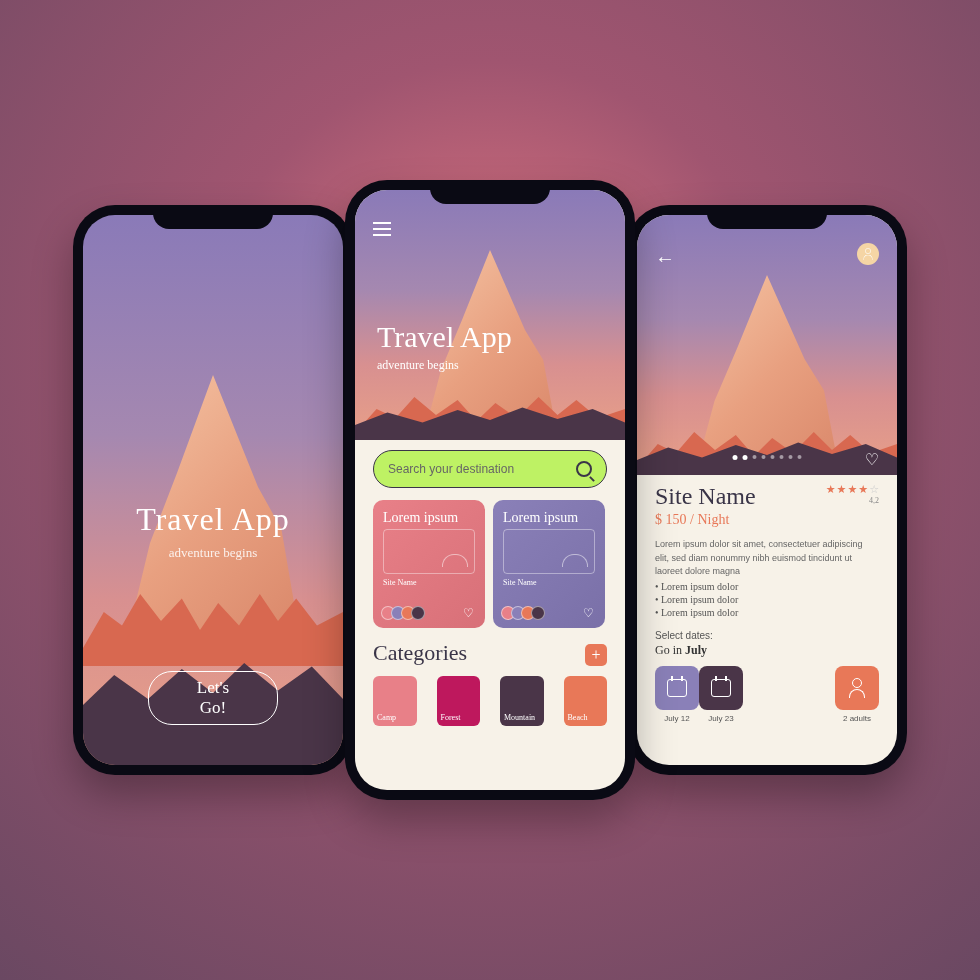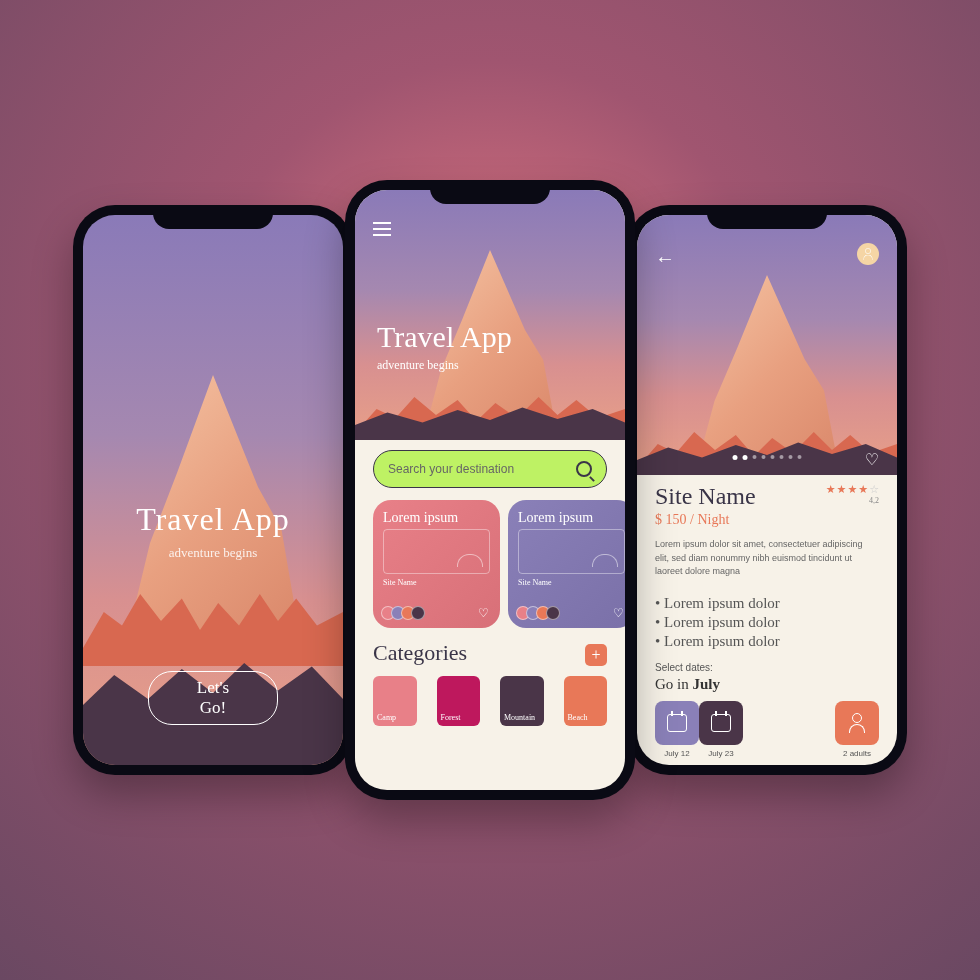--- a/index.html
+++ b/index.html
@@ -27,21 +27,21 @@
 .s2-hero .mountain-dark{bottom:-10px;height:50px}
 .menu-icon{position:absolute;top:28px;left:18px;z-index:5}
 .menu-icon span{display:block;width:18px;height:2px;background:#fff;margin:4px 0}
 .s2-title{position:absolute;top:130px;left:22px;color:#fff;font-size:30px;z-index:5}
 .s2-sub{position:absolute;top:168px;left:22px;color:#fff;font-size:12px;z-index:5}
 .search{position:absolute;top:260px;left:18px;right:18px;height:38px;border:1.5px solid #3a3548;border-radius:20px;display:flex;align-items:center;padding:0 14px;background:#bef264}
 .search-text{flex:1;color:#666;font-size:12px;font-family:Arial}
 .search-icon{width:16px;height:16px;border:2px solid #3a3548;border-radius:50%;position:relative}
 .search-icon::after{content:'';position:absolute;bottom:-5px;right:-5px;width:6px;height:2px;background:#3a3548;transform:rotate(45deg)}
 .cards{position:absolute;top:310px;left:18px;right:0;display:flex;gap:8px;overflow:hidden}
-.card{width:127px;height:128px;border-radius:18px;padding:10px;position:relative;color:#fff;flex-shrink:0}
+.card{width:112px;height:128px;border-radius:10px;padding:10px;position:relative;color:#fff;flex-shrink:0}
 .card-pink{background:linear-gradient(135deg,#e88088,#d87078)}
 .card-purple{background:linear-gradient(135deg,#8a80b8,#7a70a8)}
 .card-title{font-size:14px;line-height:1.1}
 .card-img{width:100%;height:45px;border:1px solid rgba(255,255,255,0.4);border-radius:4px;margin-top:4px;position:relative}
 .card-img::after{content:'';position:absolute;bottom:6px;right:6px;width:24px;height:12px;border:1px solid rgba(255,255,255,0.5);border-bottom:none;border-radius:12px 12px 0 0}
 .card-site{font-size:8px;margin-top:4px}
 .card-bottom{position:absolute;bottom:8px;left:8px;right:8px;display:flex;align-items:center;justify-content:space-between}
 .avatars{display:flex}
 .av{width:14px;height:14px;border-radius:50%;margin-right:-4px;border:1px solid rgba(255,255,255,0.5)}
 .av1{background:#e88088}.av2{background:#8a80b8}.av3{background:#e87858}.av4{background:#4a3548}
@@ -69,24 +69,24 @@
 .heart-float{position:absolute;top:235px;right:18px;color:#fff;font-size:16px;z-index:5}
 .s3-content{position:absolute;top:268px;left:18px;right:18px}
 .site-header{display:flex;justify-content:space-between;align-items:flex-start}
 .site-name{font-size:24px;color:#3a3548}
 .stars{display:flex;gap:1px;align-items:center}
 .star{color:#e87858;font-size:11px}
 .star-empty{color:#ccc}
 .rating-num{font-size:8px;color:#888;margin-left:3px}
 .price{color:#e87858;font-size:14px;margin-top:2px}
 .desc{font-size:9px;color:#666;line-height:1.5;margin-top:10px;font-family:Arial}
-.bullets{margin-top:16px;font-size:15px;color:#555;font-family:Arial}
+.bullets{margin-top:2px;font-size:10px;color:#555;font-family:Arial}
 .bullets div{margin:2px 0}
 .select-dates{margin-top:12px;font-size:10px;color:#555;font-family:Arial}
-.go-in{font-size:15px;color:#333;margin-top:2px;font-family:Arial}
+.go-in{font-size:12px;color:#333;margin-top:2px;font-family:Arial}
 .go-in b{font-weight:bold}
 .date-row{display:flex;gap:0;margin-top:8px;align-items:flex-end}
 .date-block{text-align:center}
 .date-box{width:44px;height:44px;border-radius:8px;display:flex;align-items:center;justify-content:center}
 .date-purple{background:#8a80b8}.date-dark{background:#4a3548}.date-orange{background:#e87858;margin-left:auto}
 .date-label{font-size:8px;color:#555;margin-top:4px;font-family:Arial}
 .cal-icon{width:20px;height:18px;border:1.5px solid #fff;border-radius:3px;position:relative}
 .cal-icon::before{content:'';position:absolute;top:-4px;left:3px;width:2px;height:5px;background:#fff}
 .cal-icon::after{content:'';position:absolute;top:-4px;right:3px;width:2px;height:5px;background:#fff}
 .person-icon{width:16px;height:20px;position:relative}

